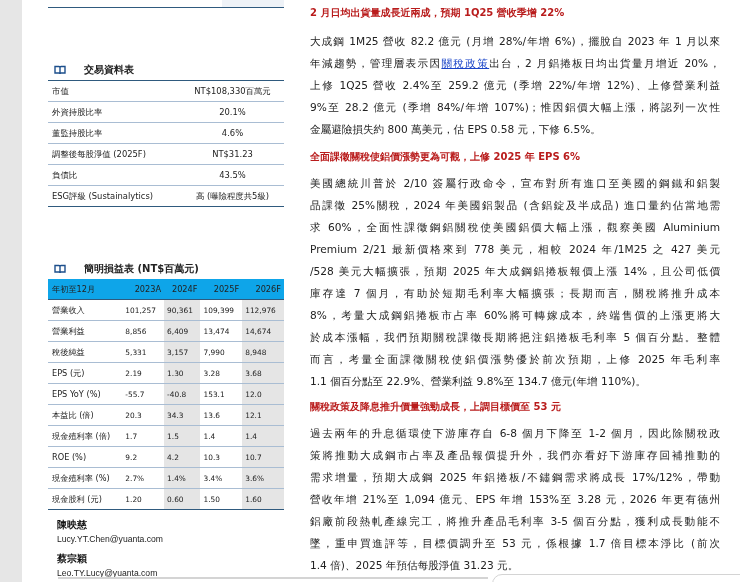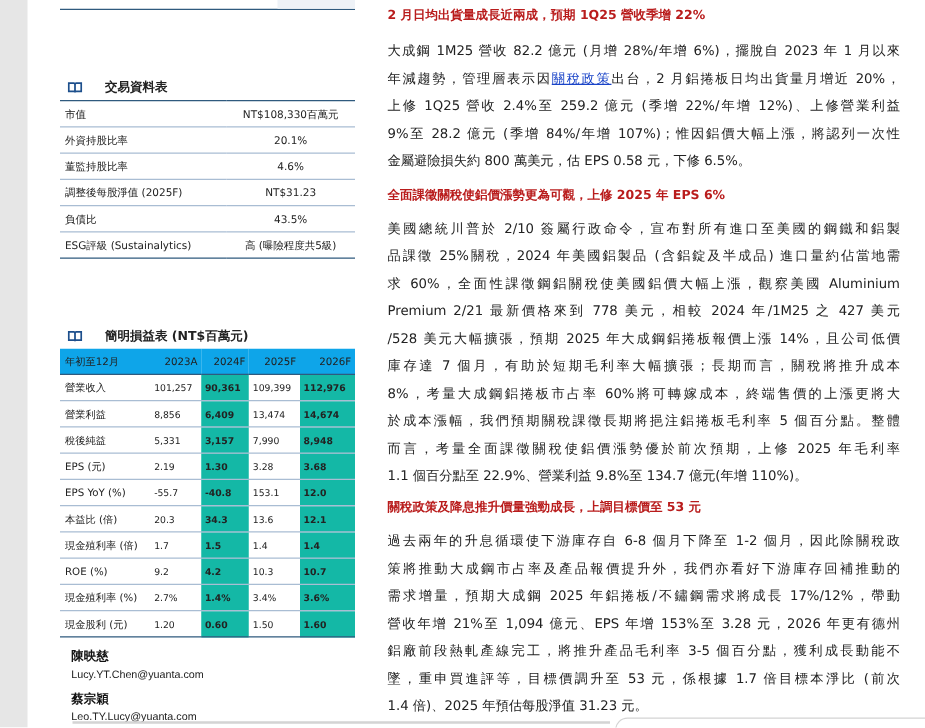--- a/index.html
+++ b/index.html
@@ -23,21 +23,21 @@
   .trade tr:first-child td { border-top:1.5px solid #2f5a7e; }
   .trade tr:last-child td { border-bottom:1.5px solid #2f5a7e; }
   .trade td.v { text-align:center; }
 
   .pl th { font-size:8.2px; font-weight:normal; height:20px; background:#0ea5e9; text-align:right; padding:0 3px; border-bottom:1.5px solid #2f5a7e; color:#222; }
   .pl th.lab { text-align:left; padding-left:4px; }
   .pl td { font-size:7.4px; height:20px; border-top:1px solid #a9bdd3; text-align:left; padding:0 3px; }
   .pl td.lab { text-align:left; font-size:8.2px; padding-left:4px; }
   .pl tr:first-child td { border-top:none; }
   .pl tr:last-child td { border-bottom:1.5px solid #2f5a7e; }
-  .pl .sh { background:#14b8a6;font-weight:bold; }
+  .pl .sh { background:#e5e5e5; }
 
   .analyst { margin-left:9px; }
   .an-name { font-size:10px; font-weight:bold; margin-top:8px; color:#111; }
   .an-mail { font-size:8.6px; color:#222; margin-top:2px; font-family:"Liberation Sans", sans-serif; }
 
   .right { position:absolute; left:310px; top:0; width:410px; }
   .h2 { font-size:10px; font-weight:bold; color:#b91c1c; height:26px; line-height:26px; white-space:nowrap; }
   .para { font-size:10.6px; line-height:22px; color:#222; text-align:justify; }
   .para .ln { display:block; white-space:nowrap; text-align:justify; text-align-last:justify; }
   .para .ln.last { text-align-last:left; }

